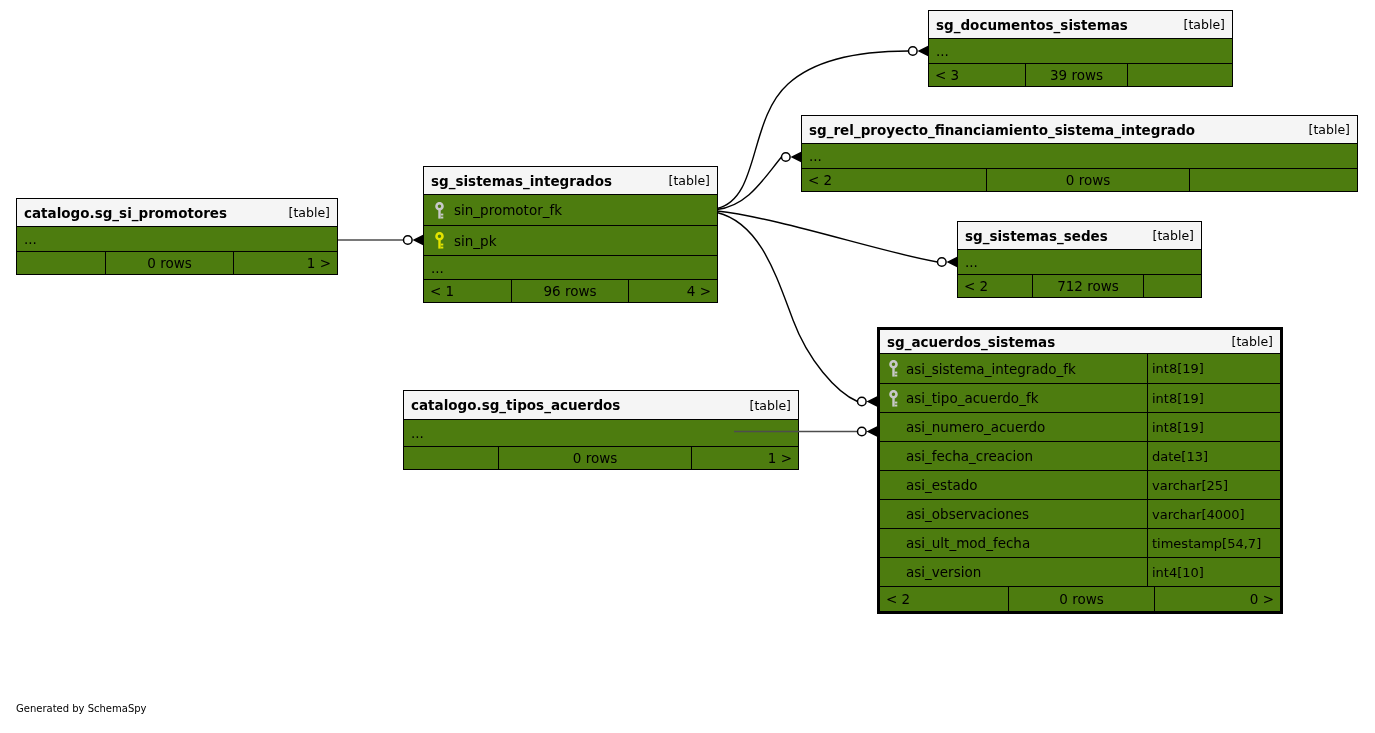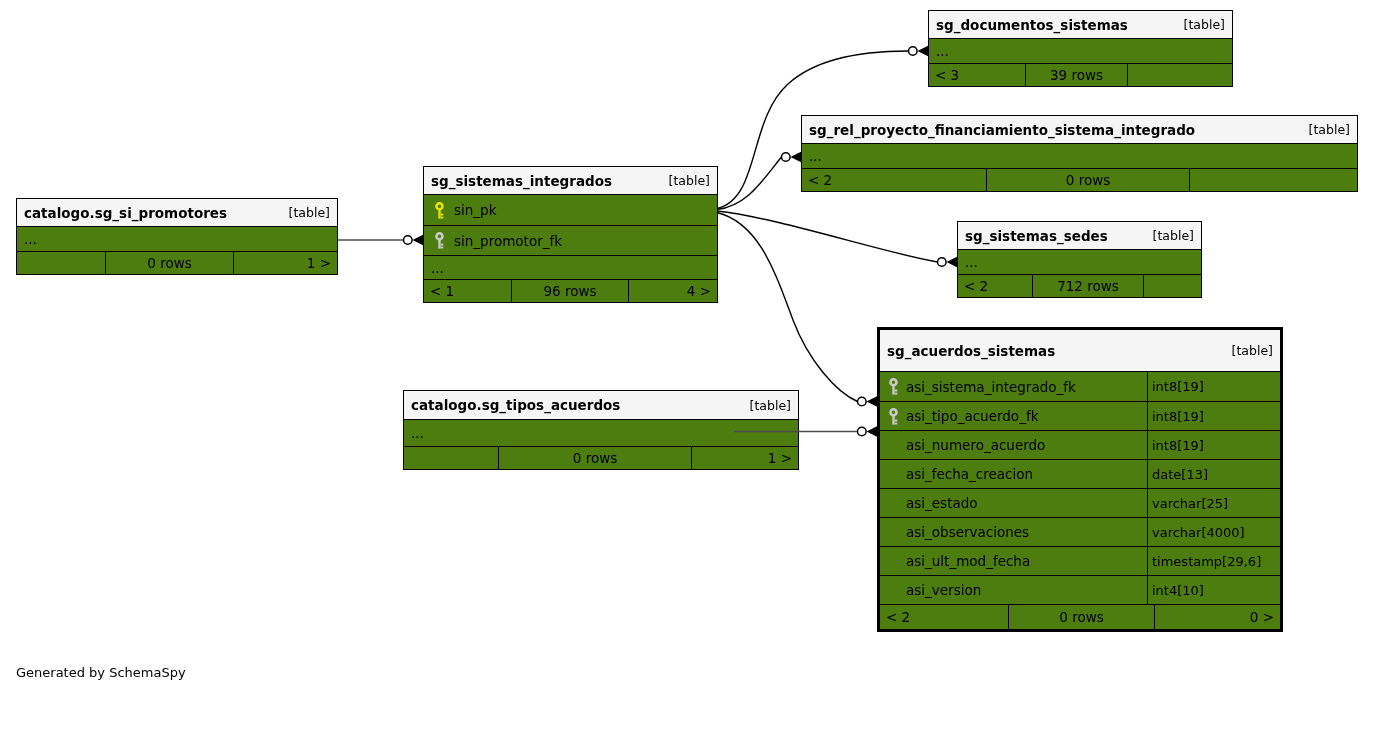--- a/index.html
+++ b/index.html
@@ -50,31 +50,31 @@
   #t-documentos .fc-l{width:96px}  #t-documentos .fc-r{width:105px}
   #t-relproyecto{left:801px;top:115px;width:557px}
   #t-relproyecto .fc-l{width:184px} #t-relproyecto .fc-r{width:168px}
   #t-sedes{left:957px;top:221px;width:245px}
   #t-sedes .fc-l{width:74px}       #t-sedes .fc-r{width:58px}
   #t-tipos{left:403px;top:390px;width:396px}
   #t-tipos .ehead{height:29px}
   #t-tipos .eell{height:26px}
   #t-tipos .fc-l{width:94px}       #t-tipos .fc-r{width:107px}
   #t-acuerdos{left:877px;top:327px;width:406px}
-  #t-acuerdos .ehead{height:42px}
+  #t-acuerdos .ehead{height:24px}
   #t-acuerdos .crow{height:29px}
   #t-acuerdos .kcell{width:26px}
   #t-acuerdos .efoot{height:25px}
   #t-acuerdos .fc-l{width:128px}   #t-acuerdos .fc-r{width:126px}
 
   .keyicon{width:11px;height:17px;display:block}
   .keyicon.pk circle{stroke:var(--pk-key)} .keyicon.pk rect{fill:var(--pk-key)}
   .keyicon.fk circle{stroke:var(--fk-key)} .keyicon.fk rect{fill:var(--fk-key)}
 
-  #credit{position:absolute;left:16px;top:665px;font-size:13px;z-index:2}
+  #credit{position:absolute;left:16px;top:703px;font-size:10px;z-index:2}
 </style>
 </head>
 <body>
 
 <div id="canvas">
 
   <svg id="rels" width="1375" height="733" viewBox="0 0 1375 733">
 
     <g>
       <line x1="338" y1="240" x2="403" y2="240" stroke="#4d4d4d" stroke-width="1.7"></line>
@@ -126,39 +126,39 @@
     </div>
   </div>
 
   <div id="t-integrados" class="etable">
     <div class="ehead">
       <span class="tname">sg_sistemas_integrados</span>
       <span class="ttag">[table]</span>
     </div>
     <div class="erow crow">
       <span class="kcell">
+        <svg class="keyicon fk" viewBox="0 0 11 17">
+          <circle cx="5.5" cy="4.2" r="3" fill="none" stroke-width="2.6"></circle>
+          <rect x="4.3" y="7" width="2.4" height="9.6"></rect>
+          <rect x="6.7" y="11.6" width="2.6" height="1.9"></rect>
+          <rect x="6.7" y="14.6" width="2.6" height="1.9"></rect>
+        </svg>
+      </span>
+      <span class="cname">sin_promotor_fk</span>
+    </div>
+    <div class="erow crow">
+      <span class="kcell">
         <svg class="keyicon pk" viewBox="0 0 11 17">
           <circle cx="5.5" cy="4.2" r="3" fill="none" stroke-width="2.6"></circle>
           <rect x="4.3" y="7" width="2.4" height="9.6"></rect>
           <rect x="6.7" y="11.6" width="2.6" height="1.9"></rect>
           <rect x="6.7" y="14.6" width="2.6" height="1.9"></rect>
         </svg>
       </span>
       <span class="cname">sin_pk</span>
-    </div>
-    <div class="erow crow">
-      <span class="kcell">
-        <svg class="keyicon fk" viewBox="0 0 11 17">
-          <circle cx="5.5" cy="4.2" r="3" fill="none" stroke-width="2.6"></circle>
-          <rect x="4.3" y="7" width="2.4" height="9.6"></rect>
-          <rect x="6.7" y="11.6" width="2.6" height="1.9"></rect>
-          <rect x="6.7" y="14.6" width="2.6" height="1.9"></rect>
-        </svg>
-      </span>
-      <span class="cname">sin_promotor_fk</span>
     </div>
     <div class="erow eell">...</div>
     <div class="efoot">
       <span class="fc fc-l">&lt; 1</span>
       <span class="fc fc-c">96 rows</span>
       <span class="fc fc-r">4 &gt;</span>
     </div>
   </div>
 
   <div id="t-documentos" class="etable">
@@ -262,21 +262,21 @@
       <span class="ctype">varchar[25]</span>
     </div>
     <div class="erow crow">
       <span class="kcell"></span>
       <span class="cname">asi_observaciones</span>
       <span class="ctype">varchar[4000]</span>
     </div>
     <div class="erow crow">
       <span class="kcell"></span>
       <span class="cname">asi_ult_mod_fecha</span>
-      <span class="ctype">timestamp[29,6]</span>
+      <span class="ctype">timestamp[54,7]</span>
     </div>
     <div class="erow crow">
       <span class="kcell"></span>
       <span class="cname">asi_version</span>
       <span class="ctype">int4[10]</span>
     </div>
 
     <div class="efoot">
       <span class="fc fc-l">&lt; 2</span>
       <span class="fc fc-c">0 rows</span>

